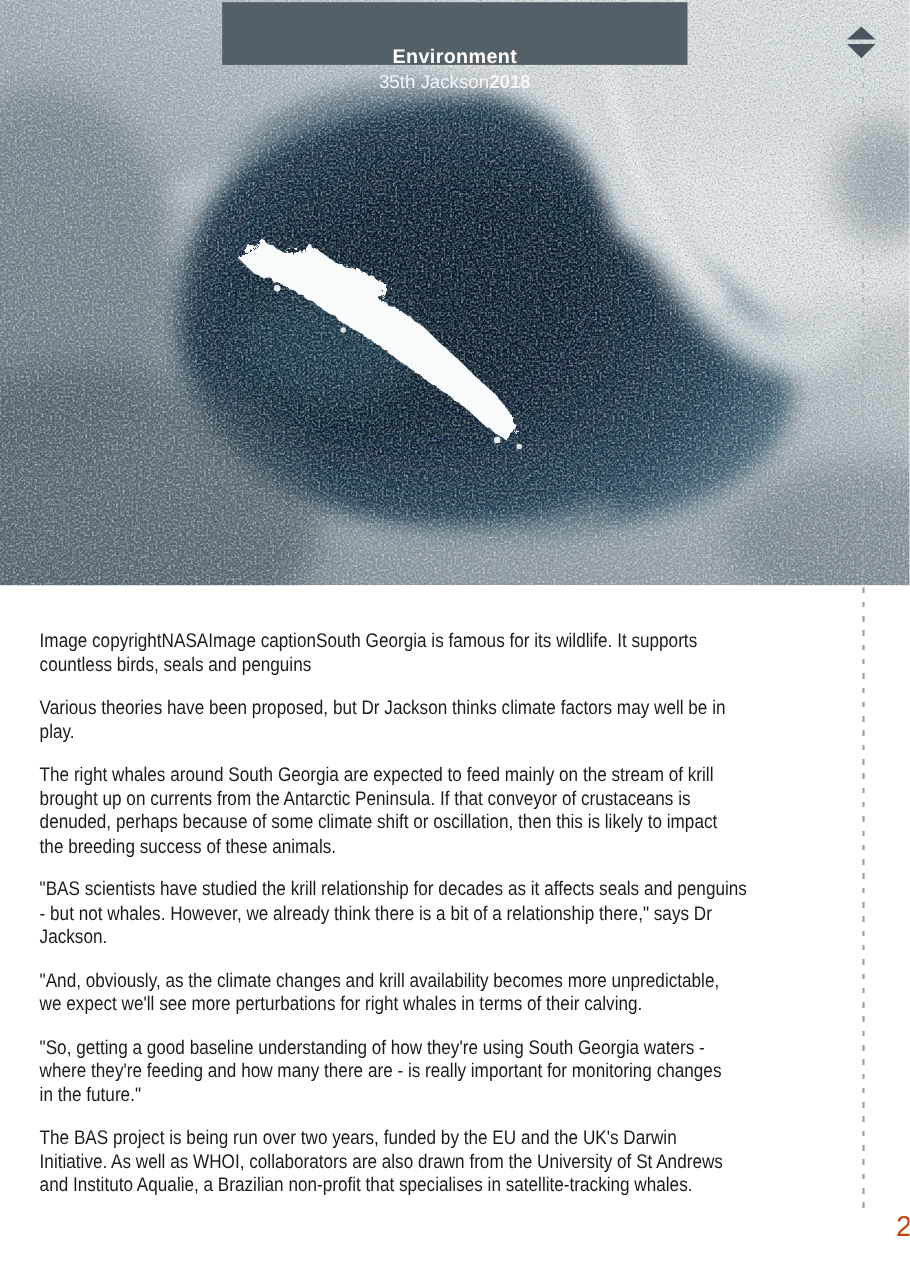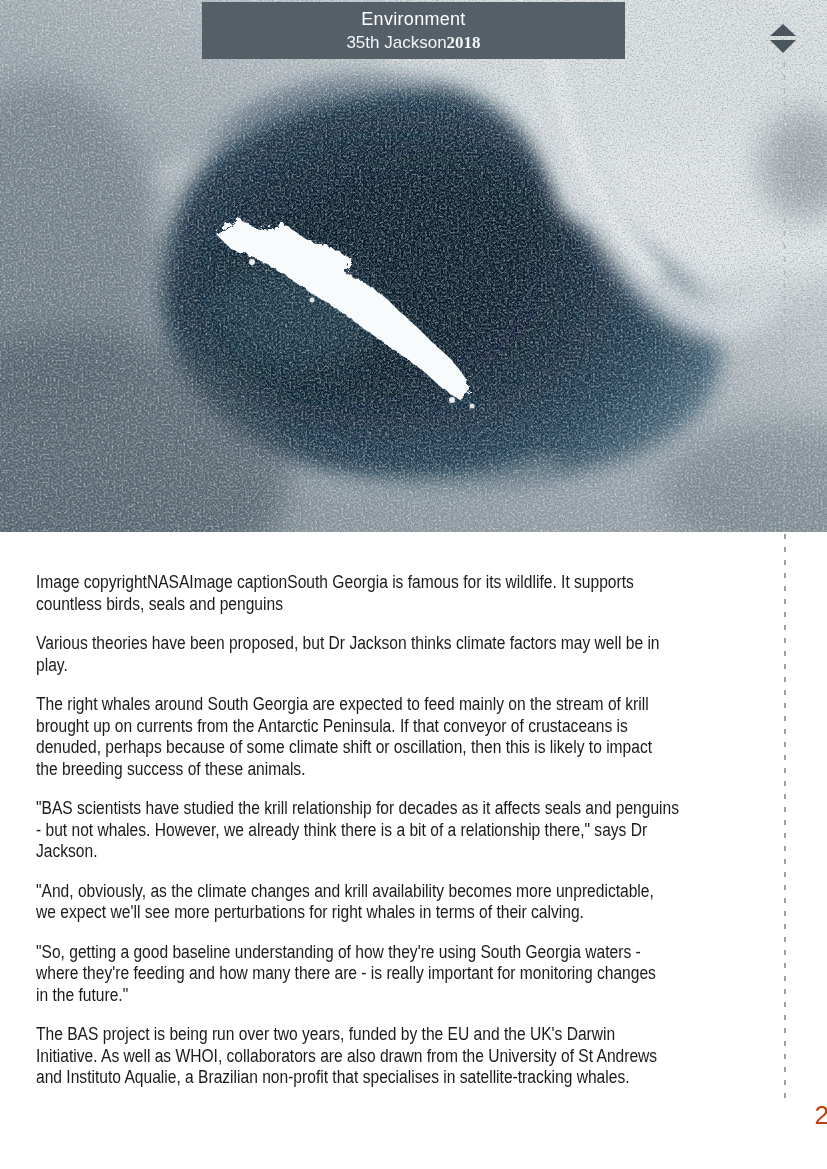--- a/index.html
+++ b/index.html
@@ -6,23 +6,23 @@
   .canvas{
     position:relative;width:827px;height:1169px;background:#ffffff;overflow:hidden;
     font-family:"Liberation Sans","DejaVu Sans",sans-serif;
   }
   .photo-wrap{position:absolute;left:0;top:0;width:827px;height:532px;}
   .photo-wrap svg{display:block;width:100%;height:100%;}
   .banner{
     position:absolute;left:202px;top:2px;width:423px;height:57px;
     background:#545f67;color:#ffffff;text-align:center;box-sizing:border-box;padding-top:6px;
   }
-  .banner-title{font-size:18px;font-weight:400;letter-spacing:.3px;line-height:23px;}
+  .banner-title{font-size:18px;font-weight:700;letter-spacing:.3px;line-height:23px;margin-top:32px;}
   .banner-sub{font-size:17px;line-height:23px;color:#f3f5f6;font-weight:400;}
-  .banner-sub .year{font-weight:700;margin-left:0;font-family:Liberation Serif, serif;}
+  .banner-sub .year{font-weight:700;margin-left:0;}
   .diamond{position:absolute;left:769px;top:23px;width:28px;height:32px;}
   .diamond svg{display:block;fill:#4b555d;}
   .vdash{
     position:absolute;left:784px;top:534px;width:2px;height:566px;
     background:repeating-linear-gradient(to bottom,#9ba1a5 0 5px,transparent 5px 13px);
   }
   .article{
     position:absolute;left:36px;top:572px;width:852px;
     transform:scaleX(.866);transform-origin:0 0;
     font-size:18px;line-height:21.5px;color:#1b1b1b;

